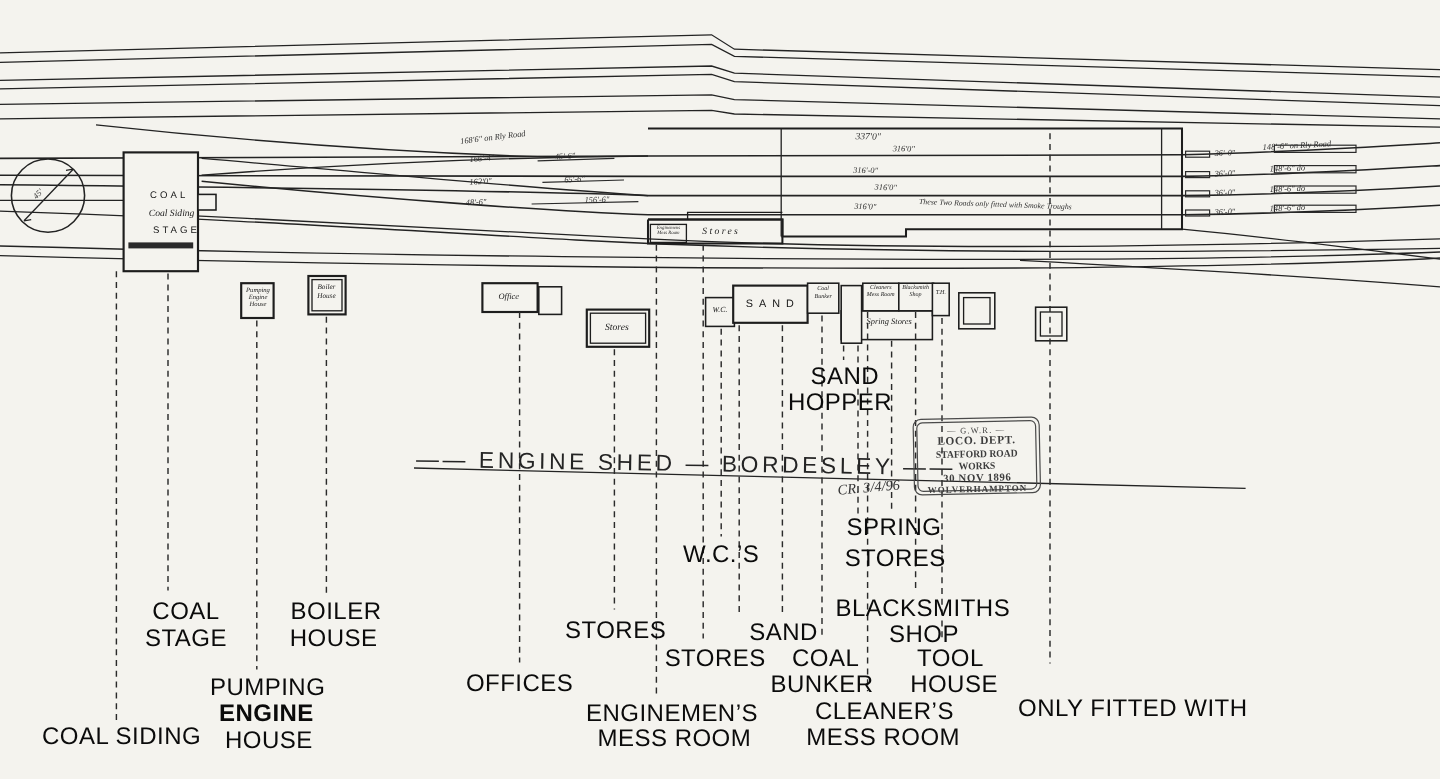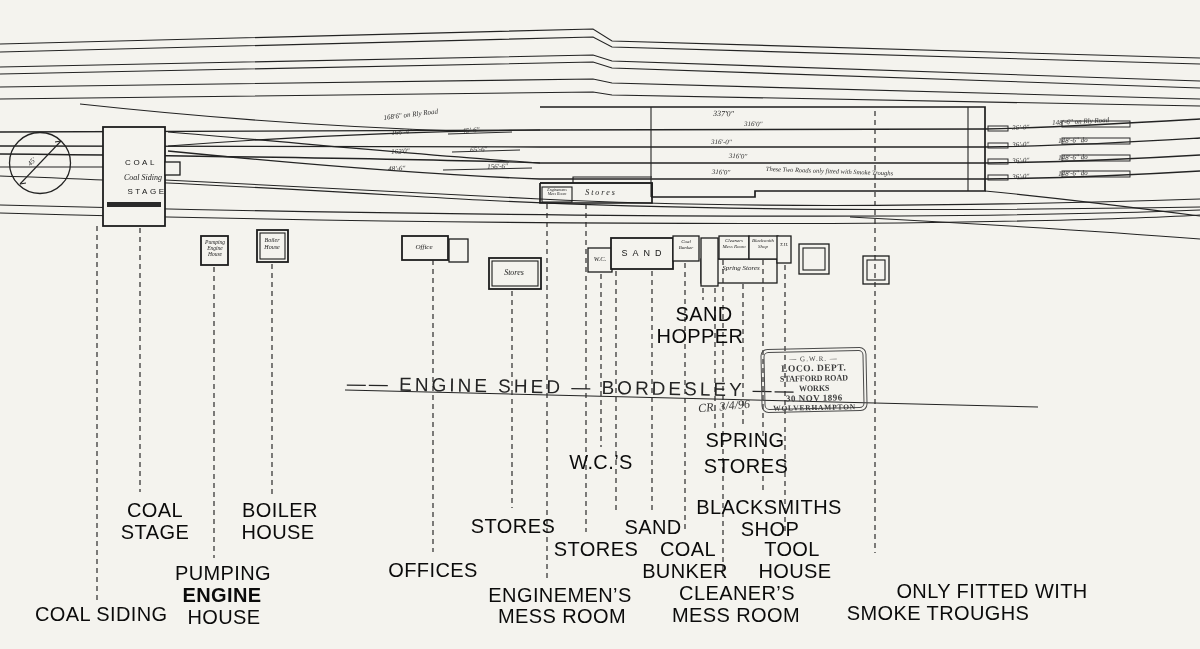--- a/index.html
+++ b/index.html
@@ -231,16 +231,15 @@
   <div class="lbl" style="left:737px;top:583px;">CLEANER’S</div>
   <div class="lbl" style="left:736px;top:605px;">MESS ROOM</div>
   <div class="lbl" style="left:704px;top:304px;">SAND</div>
   <div class="lbl" style="left:700px;top:326px;">HOPPER</div>
   <div class="lbl" style="left:745px;top:430px;">SPRING</div>
   <div class="lbl" style="left:746px;top:456px;">STORES</div>
   <div class="lbl" style="left:769px;top:497px;">BLACKSMITHS</div>
   <div class="lbl" style="left:770px;top:519px;">SHOP</div>
   <div class="lbl" style="left:792px;top:539px;">TOOL</div>
   <div class="lbl" style="left:795px;top:561px;">HOUSE</div>
-  <div class="lbl" style="left:992px;top:581px;text-align:right;">ONLY FITTED WITH</div>
-  <div class="lbl" style="left:938px;top:603px;">SMOKE TROUGHS</div>
+  <div class="lbl" style="left:944px;top:581px;text-align:right;">ONLY FITTED WITH</div>
 
 </div>
 
 </body></html>

